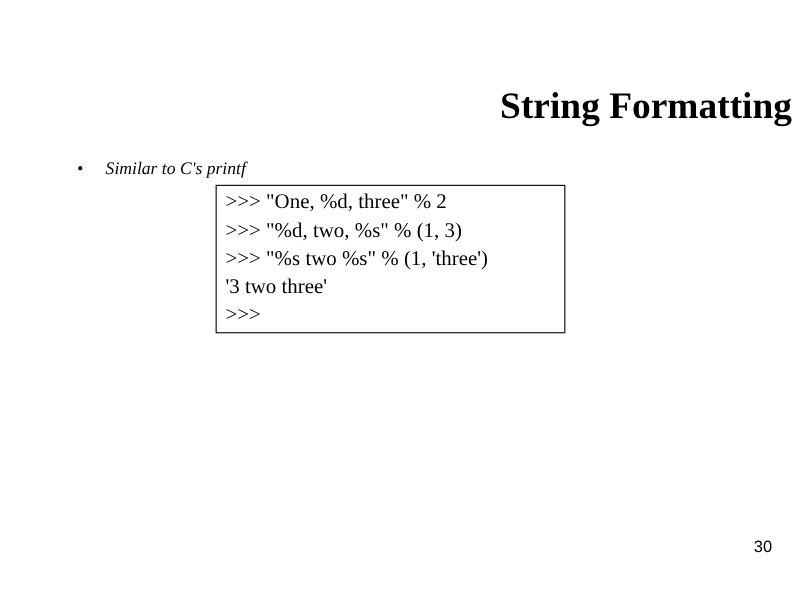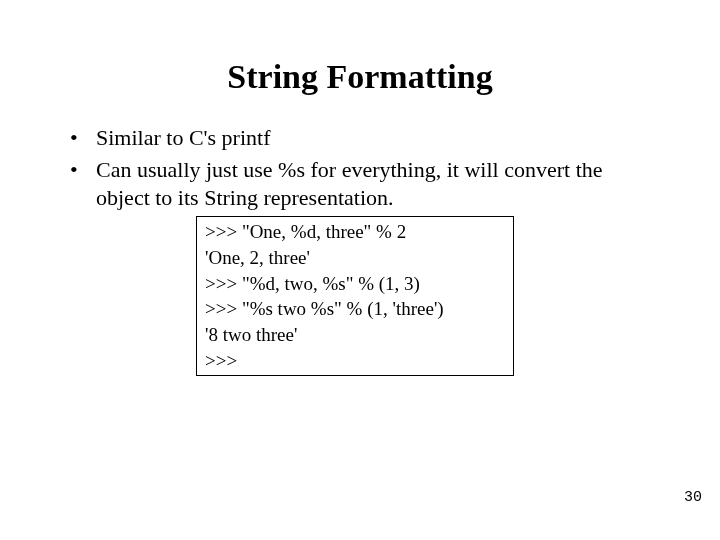--- a/index.html
+++ b/index.html
@@ -12,32 +12,33 @@
     color: #000;
     position: relative;
   }
   .slide {
     width: 720px;
     height: 540px;
     position: relative;
     box-sizing: border-box;
   }
   .title {
-    text-align: center;
+    text-align: right;
     font-weight: bold;
     font-size: 34px;
-    padding-top: 58px;
+    padding-top: 78px;
     padding-bottom: 28px;
   }
   .bullets {
     margin: 0;
     padding: 0 60px 0 70px;
     list-style: none;
-    font-size: 22px;
+    font-size: 16px;
     line-height: 1.28;
+    font-style: italic;
   }
   .bullets li {
     position: relative;
     padding-left: 26px;
     margin-bottom: 4px;
   }
   .bullets li::before {
     content: "•";
     position: absolute;
     left: 0;
@@ -54,39 +55,37 @@
     font-family: "Times New Roman", Times, serif;
   }
   .code-line {
     white-space: pre-wrap;
   }
   .page-num {
     position: absolute;
     right: 18px;
     bottom: 34px;
     font-size: 15px;
-    font-family: Liberation Mono, monospace;
+    font-family: Liberation Sans, sans-serif;
   }
 </style>
 </head>
 <body>
 
 <div class="slide">
 
   <div class="title">String Formatting</div>
 
   <ul class="bullets">
     <li><span>Similar to C's printf</span></li>
-    <li><span>Can usually just use %s for everything, it will convert the object to its String representation.</span></li>
   </ul>
 
   <div class="code-box">
     <div class="code-line">&gt;&gt;&gt; "One, %d, three" % 2</div>
-    <div class="code-line">'One, 2, three'</div>
     <div class="code-line">&gt;&gt;&gt; "%d, two, %s" % (1, 3)</div>
     <div class="code-line">&gt;&gt;&gt; "%s two %s" % (1, 'three')</div>
-    <div class="code-line">'8 two three'</div>
+    <div class="code-line">'3 two three'</div>
     <div class="code-line">&gt;&gt;&gt; </div>
   </div>
 
   <div class="page-num">30</div>
 
 </div>
 
 </body></html>

